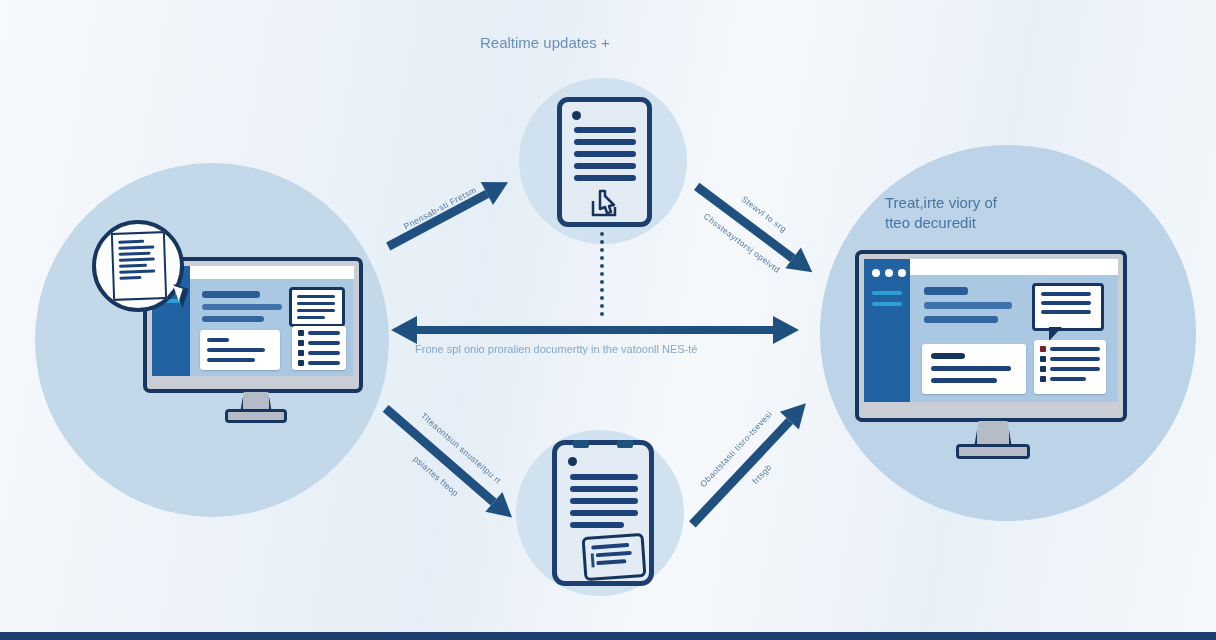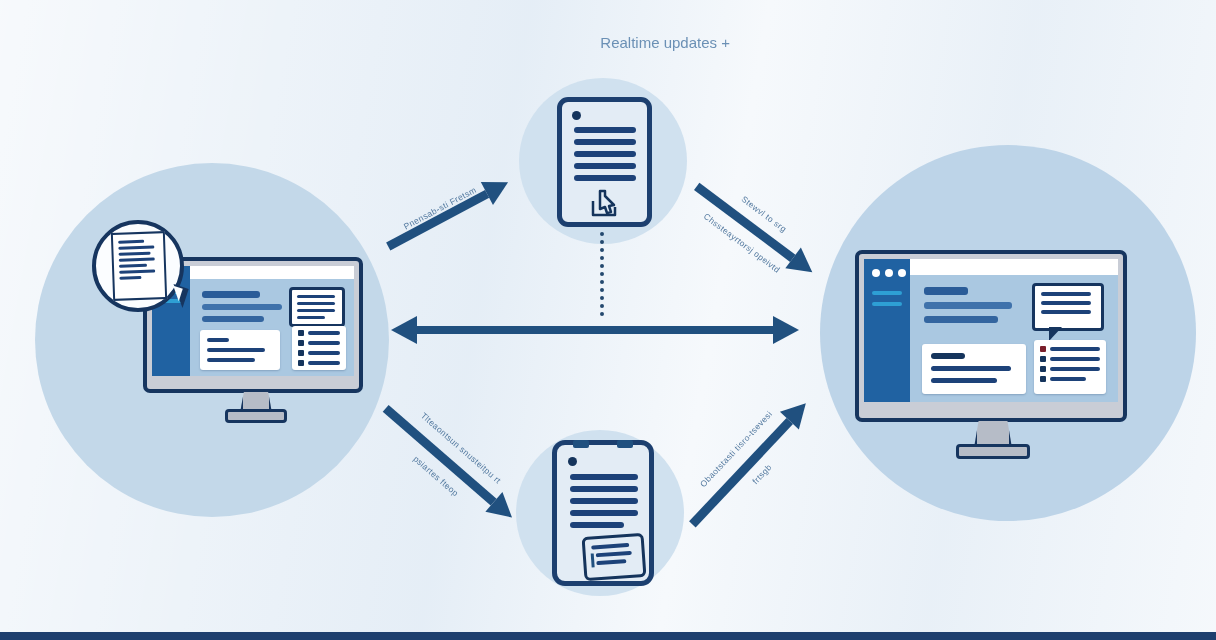--- a/index.html
+++ b/index.html
@@ -5,21 +5,21 @@
   html,body{margin:0;padding:0;}
   #canvas{
     position:relative;width:1216px;height:640px;overflow:hidden;
     font-family:"Liberation Sans",sans-serif;
     background:
       linear-gradient(100deg, rgba(255,255,255,.55) 0%, rgba(255,255,255,0) 22%, rgba(214,228,241,.35) 40%, rgba(255,255,255,.5) 58%, rgba(222,233,243,.3) 78%, rgba(255,255,255,.45) 100%),
       #edf3f9;
   }
   .abs{position:absolute;}
   .circle{position:absolute;border-radius:50%;}
-  .txt{position:absolute;text-align:right;line-height:1.35;}
+  .txt{position:absolute;text-align:left;line-height:1.35;}
   .navy{background:#20507f;}
   .bar{background:#1d4279;border-radius:3px;}
   .cyanbar{background:#2e9fd4;border-radius:2px;}
 
   
   .arrow{position:absolute;display:flex;align-items:center;transform-origin:0 50%;}
   .arrow .shaft{height:9px;background:#20507f;flex:1;}
   .arrow .head{width:0;height:0;border-left:24px solid #20507f;border-top:13px solid transparent;border-bottom:13px solid transparent;}
   .dblarrow{position:absolute;display:flex;align-items:center;}
   .dblarrow .headL{width:0;height:0;border-right:26px solid #20507f;border-top:14px solid transparent;border-bottom:14px solid transparent;}
@@ -55,26 +55,31 @@
 <div id="canvas">
 
   <div class="circle" style="left:35px;top:163px;width:354px;height:354px;background:#c3d8e9;"></div>
   <div class="circle" style="left:820px;top:145px;width:376px;height:376px;background:#bdd4e8;"></div>
   <div class="circle" style="left:519px;top:78px;width:168px;height:166px;background:#d0e1ef;"></div>
   <div class="circle" style="left:516px;top:430px;width:168px;height:166px;background:#d0e1ef;"></div>
 
   <div class="txt" style="left:480px;top:33px;width:250px;font-size:15px;color:#6b90b5;">
     <div>Realtime updates +</div>
   </div>
+  <div class="txt" style="left:885px;top:193px;width:230px;font-size:15px;color:#47749f;">
+    <div>Treat,irte viory of</div>
+    <div>tteo decuredit</div>
+  </div>
 
   <div class="dblarrow" style="left:391px;top:316px;width:408px;height:28px;">
     <div class="headL"></div>
     <div class="shaft"></div>
     <div class="headR"></div>
   </div>
+  <div class="txt" style="left:415px;top:342px;width:370px;font-size:11px;color:#84a8c7;">Frone spl onio proralien documertty in the vatoonll NES-té</div>
 
   <div class="abs" style="left:600px;top:232px;height:84px;border-left:4px dotted #24496f;"></div>
 
   <div class="arrow" style="left:388px;top:233px;width:136px;transform:rotate(-28deg);">
     <div class="shaft"></div>
       <div class="head"></div>
   </div>
   <div class="arrow" style="left:697px;top:173px;width:144px;transform:rotate(36.8deg);">
     <div class="shaft"></div>
       <div class="head"></div>

